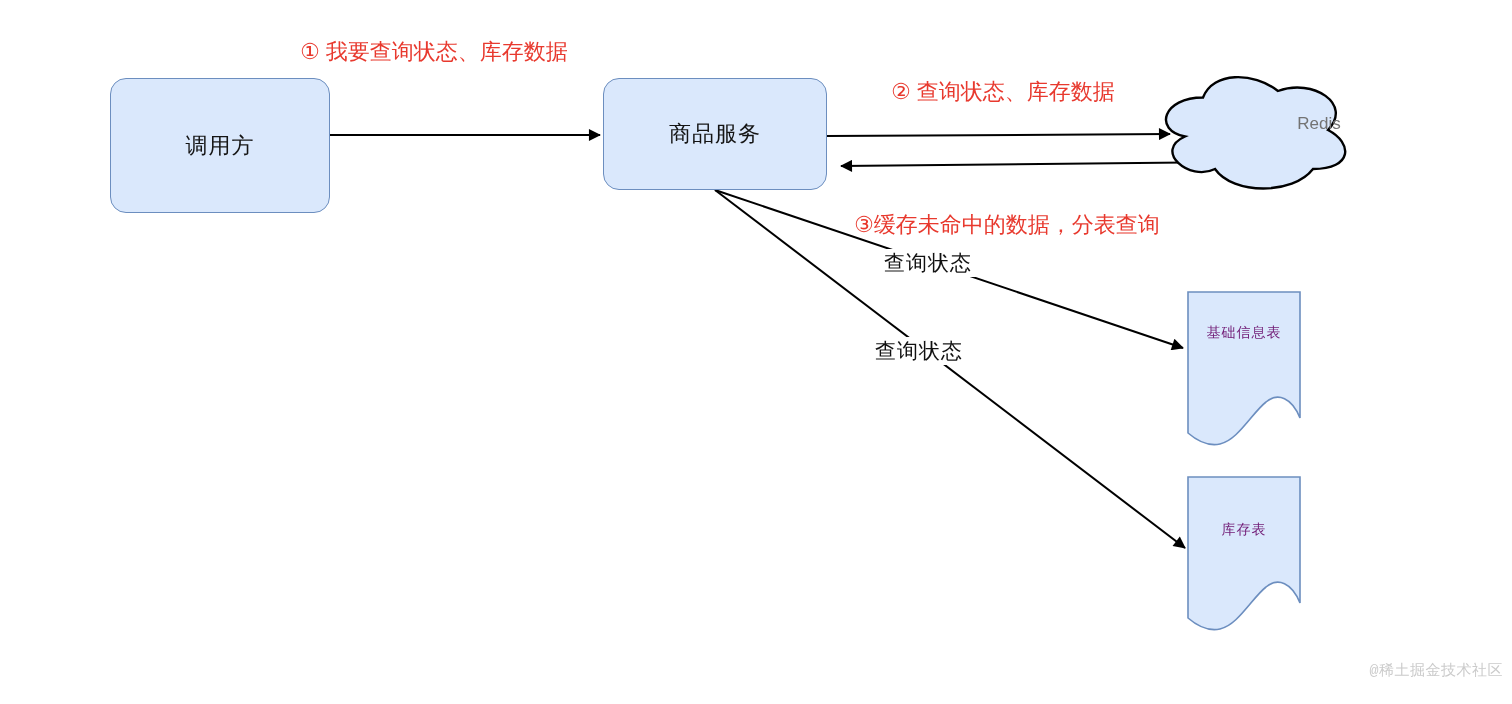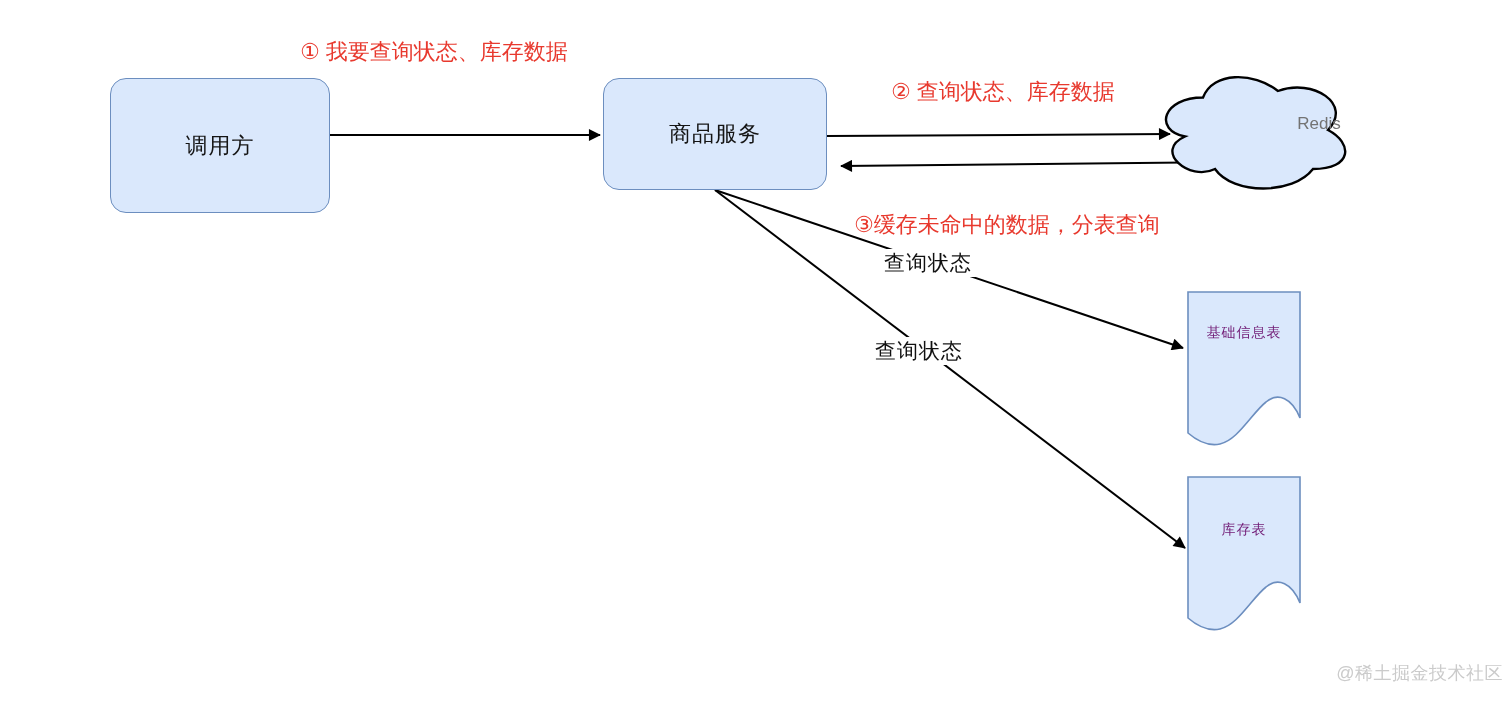--- a/index.html
+++ b/index.html
@@ -72,23 +72,24 @@
     color: #111;
     white-space: nowrap;
     letter-spacing: 1px;
   }
   .edge-label-status    { left: 928px; top: 263px; }
   .edge-label-inventory { left: 919px; top: 351px; }
   .watermark {
     position: absolute;
     right: 9px;
     top: 661px;
-    font-size: 18px;
+    font-size: 15px;
     color: #cbcbcb;
     letter-spacing: 0.5px;
+    font-family: Liberation Mono, monospace;
   }
 </style>
 </head>
 <body>
 
 <div class="canvas">
 
   <svg class="layer" width="1512" height="704" viewBox="0 0 1512 704">
     <defs>
       <marker id="arrowhead" viewBox="0 0 10 10" refX="9.2" refY="5" markerWidth="8" markerHeight="6" orient="auto-start-reverse">

